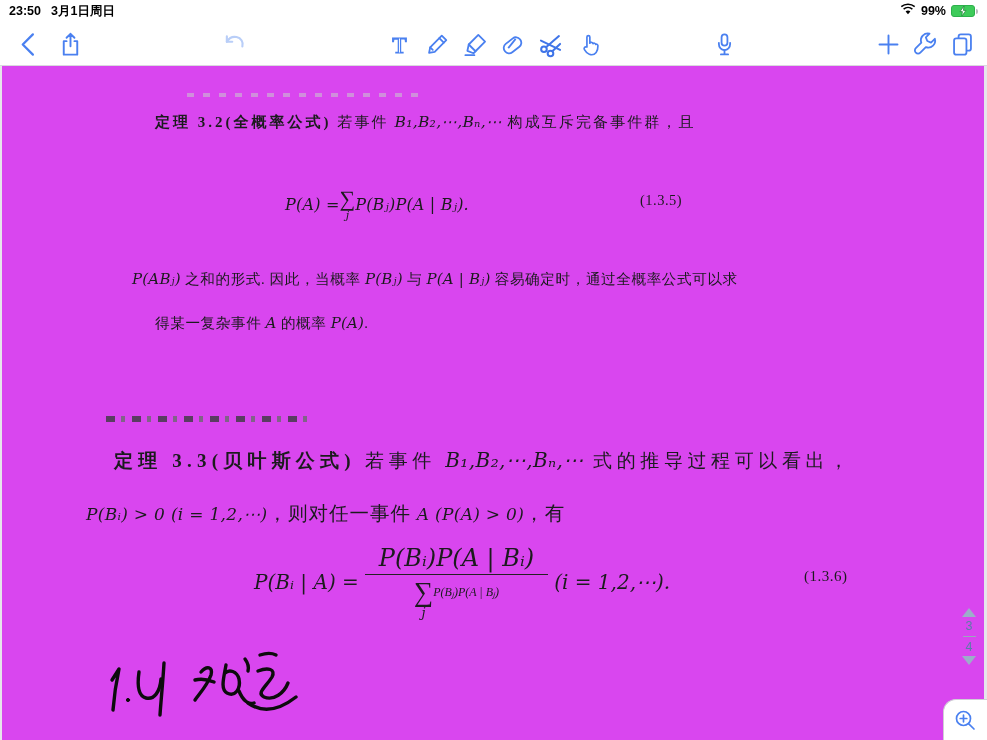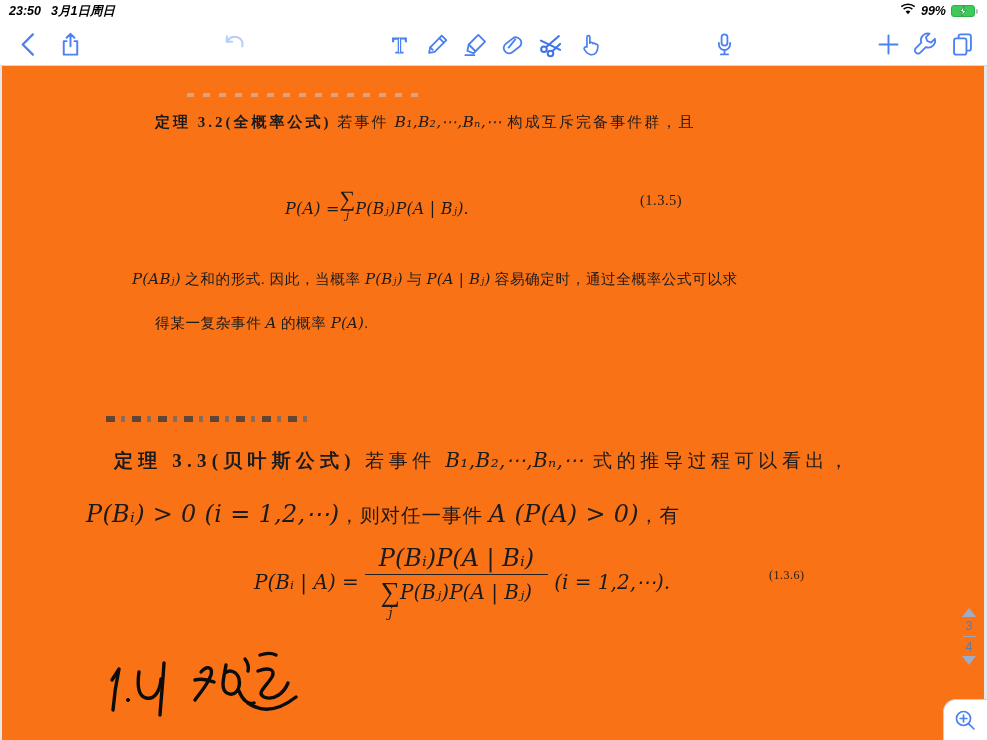--- a/index.html
+++ b/index.html
@@ -1,71 +1,71 @@
 <!DOCTYPE html>
 <html><head>
 <meta charset="utf-8">
 <style>
   * { margin:0; padding:0; box-sizing:border-box; }
   html,body { width:987px; height:740px; overflow:hidden; }
   body { position:relative; background:#fff; font-family:"Liberation Sans","DejaVu Sans",sans-serif; color:#111; }
 
   
   .statusbar { position:absolute; top:0; left:0; right:0; height:22px; display:flex; justify-content:space-between; align-items:center; padding:0 9px; font-size:12.5px; font-weight:600; color:#000; }
-  .status-left { display:flex; gap:10px; align-items:center;font-style:italic; }
-  .status-right { display:flex; gap:5px; align-items:center;font-style:italic; }
+  .status-left { display:flex; gap:10px; align-items:center; }
+  .status-right { display:flex; gap:5px; align-items:center; }
   .batt-body { position:relative; width:24px; height:12px; border-radius:3px; background:#3ecb5a; border:1px solid #2db04b; display:flex; align-items:center; justify-content:center; }
   .batt-tip { width:2px; height:5px; background:#b9b9bd; border-radius:0 2px 2px 0; margin-left:1px; }
 
   
   .toolbar { position:absolute; top:22px; left:0; right:0; height:43px; background:#fff; }
   .tb { position:absolute; top:7px; width:30px; height:30px; display:flex; align-items:center; justify-content:center; cursor:pointer; }
   .tb svg { width:27px; height:27px; }
   .divider { position:absolute; top:65px; left:0; right:0; height:1px; background:#d9d9de; }
   .edge { position:absolute; top:66px; bottom:0; background:#e6e6ea; }
   .edge.l { left:0; width:2px; } .edge.r { right:0; width:3px; }
 
   
-  .page { position:absolute; top:66px; left:2px; right:3px; bottom:0; background:#f97316; font-family:"Liberation Serif","DejaVu Serif",serif; color:#1b1b1d; }
+  .page { position:absolute; top:66px; left:2px; right:3px; bottom:0; background:#d946ef; font-family:"Liberation Serif","DejaVu Serif",serif; color:#1b1b1d; }
   .line { position:absolute; white-space:nowrap; }
   .m { font-style:italic; font-family:"DejaVu Serif","Liberation Serif",serif; }
   .bold { font-weight:bold; }
 
   .s1 { font-size:15px; letter-spacing:2.1px; }
   .s1 .m { font-size:15.5px; letter-spacing:.3px; }
   .s1 .bold { letter-spacing:3px; }
   .s1p { font-size:14.6px; letter-spacing:.6px; }
   .s1p .m { font-size:15px; letter-spacing:.2px; }
 
   .ghost1 { position:absolute; top:27px; left:185px; width:238px; height:4px; opacity:.55;
     background:repeating-linear-gradient(90deg,#c9c9cc 0 7px,transparent 7px 16px); }
   .ghost2 { position:absolute; top:350px; left:104px; width:206px; height:6px; opacity:.8;
     background:repeating-linear-gradient(90deg,#3a3a3e 0 9px,transparent 9px 15px,#6a6a6e 15px 19px,transparent 19px 26px); }
 
-  .eqrow { position:absolute; display:flex; align-items:flex-end; }
+  .eqrow { position:absolute; display:flex; align-items:center; }
   .sumcol { display:inline-flex; flex-direction:column; align-items:center; line-height:1; }
   .sum1 { font-size:22px; line-height:24px; }
   .sub1 { font-size:11px; font-style:italic; line-height:10px; }
   .eq1txt { font-size:16px; line-height:24px; padding-top:1px; letter-spacing:.2px; }
   .eqtag { position:absolute; font-size:14.5px; letter-spacing:.5px; }
 
   .s2 { font-size:19px; letter-spacing:4.6px; }
   .s2 .m { font-size:20px; letter-spacing:.4px; }
   .s2 .bold { letter-spacing:5.2px;margin-top:24px; }
   .s2b { font-size:19.5px; letter-spacing:1px; }
-  .s2b .m { font-size:24px; letter-spacing:.3px; }
+  .s2b .m { font-size:17px; letter-spacing:.3px; }
 
   .eq2 { display:flex; align-items:center; gap:6px; font-size:20px; }
   .frac { display:inline-flex; flex-direction:column; align-items:center; }
   .fnum { font-size:24px; padding:0 14px 2px; }
   .fbar { align-self:stretch; border-top:1.6px solid #222; }
   .fden { display:flex; align-items:flex-start; padding-top:2px; }
   .sum2 { font-size:27px; line-height:30px; }
   .sub2 { font-size:13px; font-style:italic; line-height:12px; }
-  .fden .dtxt { font-size:20px; line-height:30px; }
+  .fden .dtxt { font-size:12px; line-height:30px;font-family:Liberation Serif, serif; }
 
   
   .hand { position:absolute; left:98px; top:576px; }
   .sr { position:absolute; width:1px; height:1px; overflow:hidden; clip-path:inset(50%); }
 
   
   .pagenav { position:absolute; top:608px; right:7px; width:22px; display:flex; flex-direction:column; align-items:center; gap:2px; }
   .tri { width:0; height:0; border-left:7px solid transparent; border-right:7px solid transparent; cursor:pointer; }
   .tri.up { border-bottom:9px solid #9cadc9; }
   .tri.dn { border-top:9px solid #9cadc9; }
@@ -231,21 +231,21 @@
       <span class="fden">
         <span class="sumcol">
           <span class="sum2">∑</span>
           <span class="sub2 m">j</span>
         </span>
         <span class="dtxt m">P(Bⱼ)P(A | Bⱼ)</span>
       </span>
     </span>
     <span class="m">(i = 1,2,⋯).</span>
   </div>
-  <div class="eqtag" style="top:502px; left:767px; font-size:12px">(1.3.6)</div>
+  <div class="eqtag" style="top:502px; left:802px; font-size:15px">(1.3.6)</div>
 
   <div class="hand">
     <span class="sr">1.4 独立</span>
     <svg width="210" height="84" viewBox="0 0 210 84" fill="none" stroke="#0c0c0c" stroke-width="3.4" stroke-linecap="round" stroke-linejoin="round">
       <path d="M12 38 L19 27 C16 41 14 55 13 68"></path>
       <circle cx="28" cy="58" r="1.6" fill="#0c0c0c" stroke-width="1"></circle>
       <path d="M39 30 C37 44 38 54 46 56 C54 58 60 50 61 37"></path>
       <path d="M64 21 C63 39 61 58 60 73"></path>
       <path d="M101 30 C107 23 113 25 111 33 C107 44 99 52 95 58"></path>
       <path d="M95 38 C102 36 109 38 114 40"></path>

